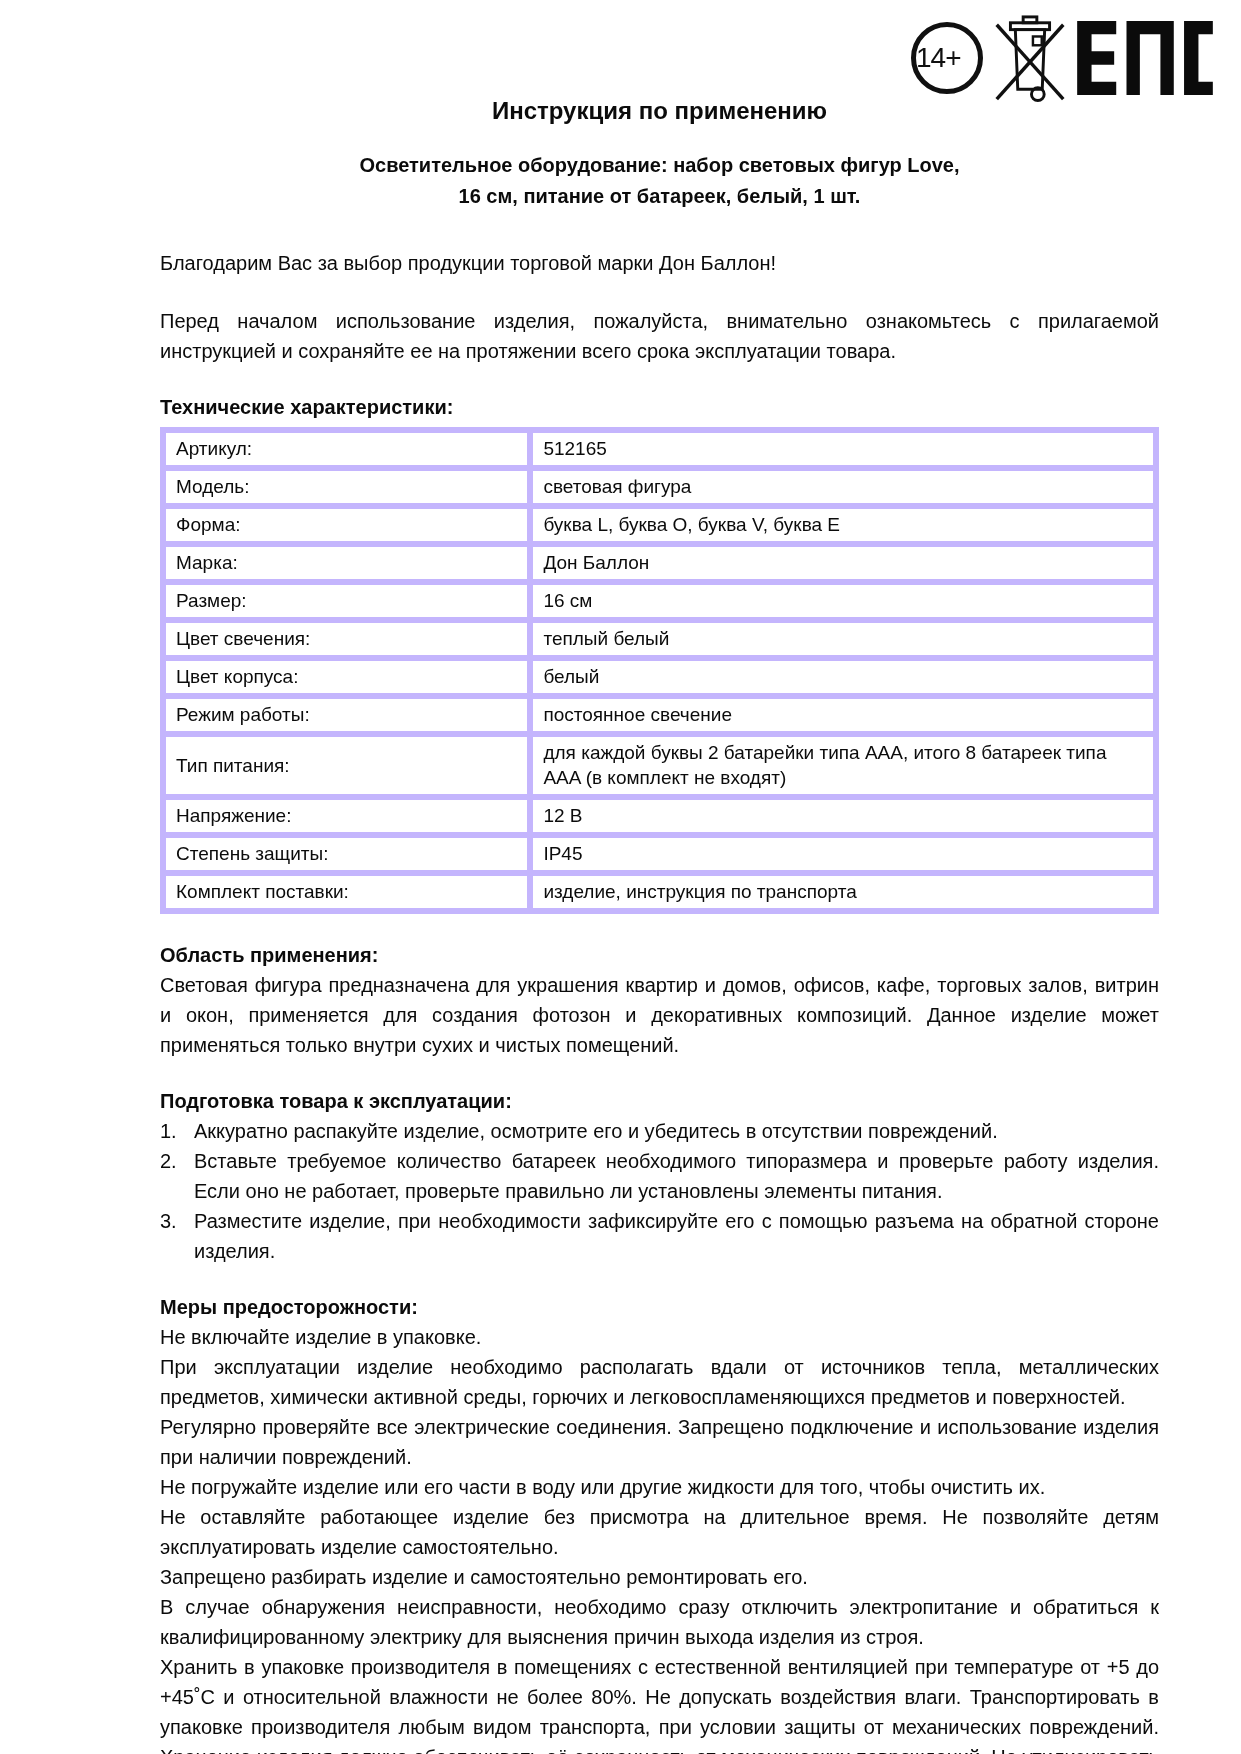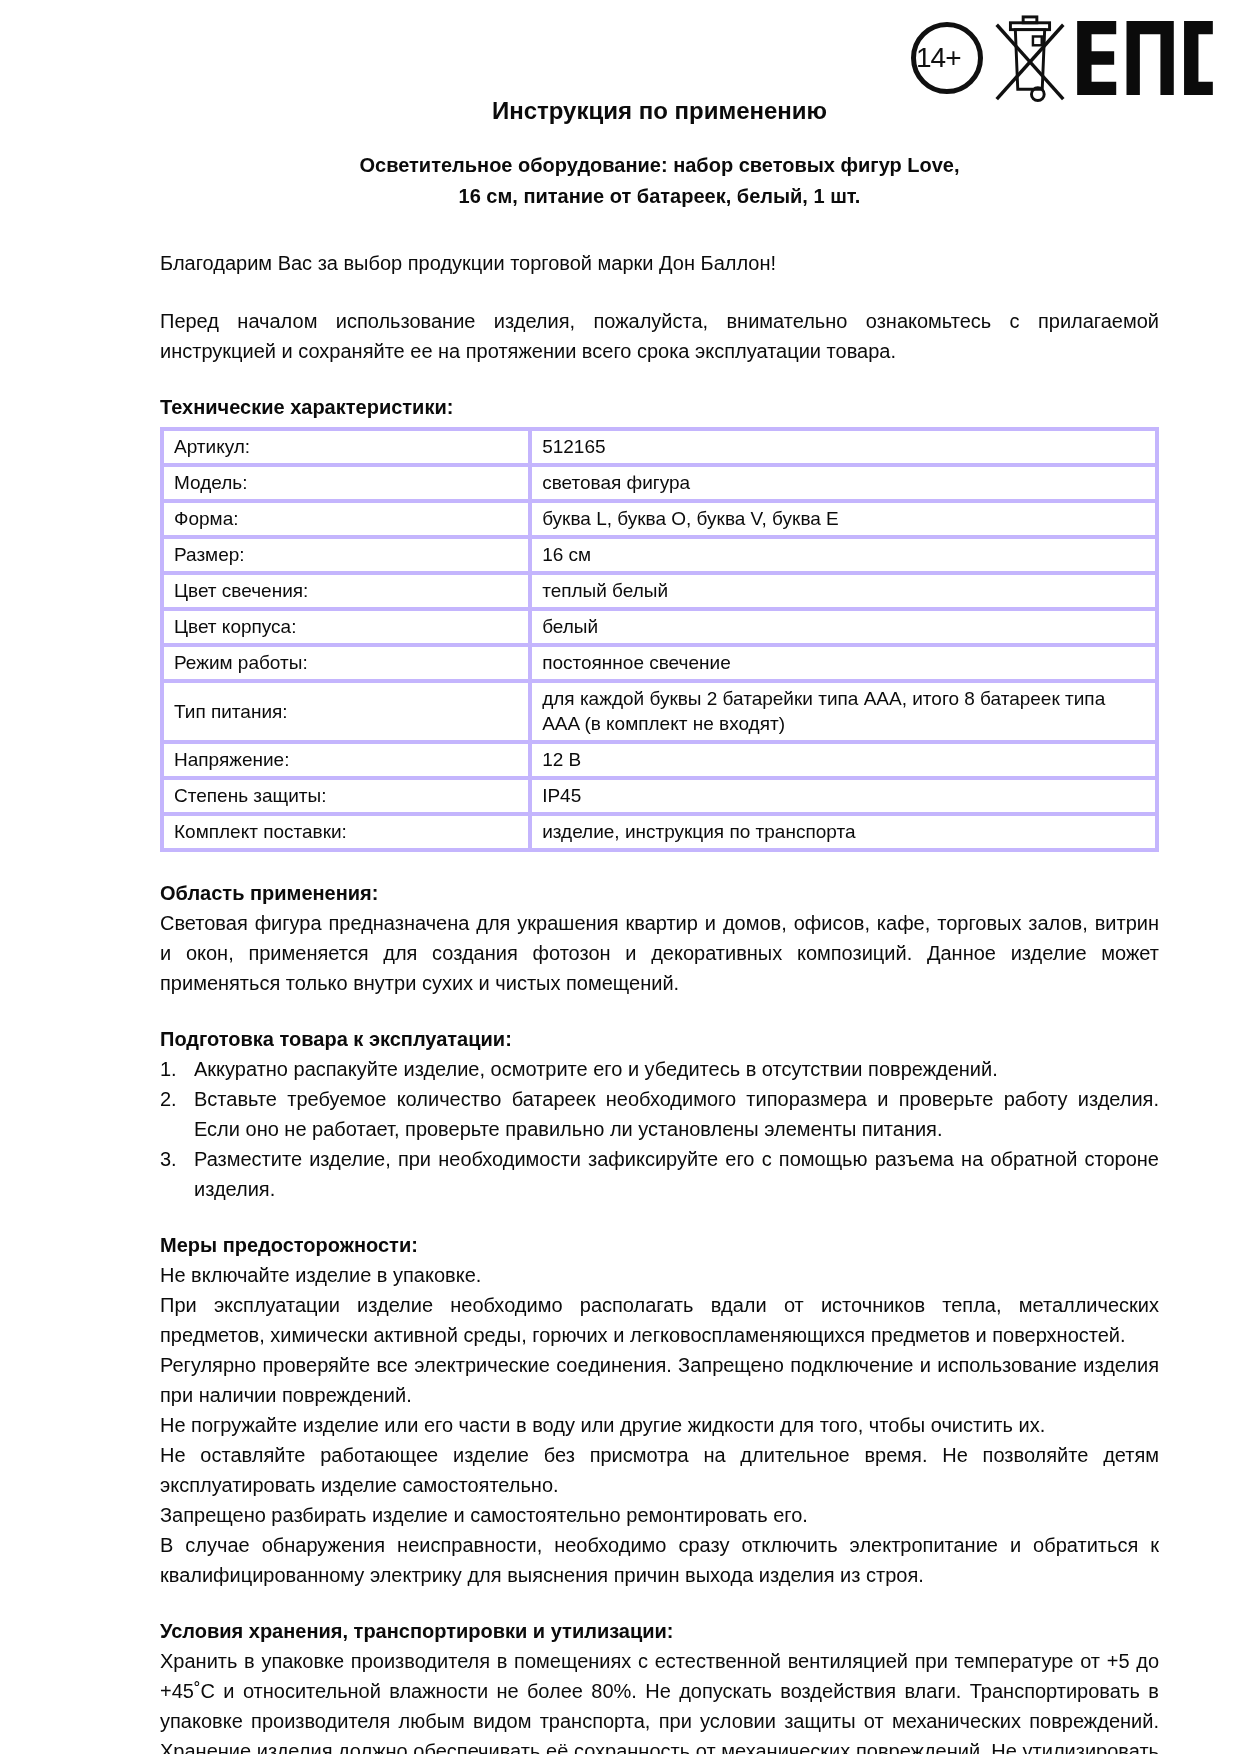--- a/index.html
+++ b/index.html
@@ -40,21 +40,21 @@
   .p-thanks { margin-top:36px; text-align:left; }
   .p-intro  { margin-top:28px; }
   .section-heading { font-weight:bold; margin-top:26px; }
   .h-specs { margin-top:26px; }
   
   table.specs {
     width:100%; border-collapse:collapse; margin-top:5px;
     font-size:19px; line-height:25px;
   }
   table.specs td {
-    border:4px solid #c4b5fd;
+    border:6px solid #c4b5fd;
     padding:3px 10px 4px 10px;
     vertical-align:middle;
   }
   td.spec-label { width:37%; }
   
   .num-item { display:flex; }
   .num-item .num { flex:none; width:34px; }
   .num-item .txt { flex:1; text-align:justify; }
   
   .safety-line { text-align:justify; }
@@ -107,20 +107,24 @@
       </tr>
       <tr>
         <td class="spec-label">Модель:</td>
         <td>световая фигура</td>
       </tr>
       <tr>
         <td class="spec-label">Форма:</td>
         <td>буква L, буква O, буква V, буква E</td>
       </tr>
       <tr>
+        <td class="spec-label">Марка:</td>
+        <td>Дон Баллон</td>
+      </tr>
+      <tr>
         <td class="spec-label">Размер:</td>
         <td>16 см</td>
       </tr>
       <tr>
         <td class="spec-label">Цвет свечения:</td>
         <td>теплый белый</td>
       </tr>
       <tr>
         <td class="spec-label">Цвет корпуса:</td>
         <td>белый</td>
@@ -171,16 +175,15 @@
   <div>
     <p class="safety-line">Не включайте изделие в упаковке.</p>
     <p class="safety-line">При эксплуатации изделие необходимо располагать вдали от источников тепла, металлических предметов, химически активной среды, горючих и легковоспламеняющихся предметов и поверхностей.</p>
     <p class="safety-line">Регулярно проверяйте все электрические соединения. Запрещено подключение и использование изделия при наличии повреждений.</p>
     <p class="safety-line">Не погружайте изделие или его части в воду или другие жидкости для того, чтобы очистить их.</p>
     <p class="safety-line">Не оставляйте работающее изделие без присмотра на длительное время. Не позволяйте детям эксплуатировать изделие самостоятельно.</p>
     <p class="safety-line">Запрещено разбирать изделие и самостоятельно ремонтировать его.</p>
     <p class="safety-line">В случае обнаружения неисправности, необходимо сразу отключить электропитание и обратиться к квалифицированному электрику для выяснения причин выхода изделия из строя.</p>
   </div>
 
-  <div class="section-heading">Условия хранения, транспортировки и утилизации:</div>
   <p class="para">Хранить в упаковке производителя в помещениях с естественной вентиляцией при температуре от +5 до +45˚С и относительной влажности не более 80%. Не допускать воздействия влаги. Транспортировать в упаковке производителя любым видом транспорта, при условии защиты от механических повреждений. Хранение изделия должно обеспечивать её сохранность от механических повреждений. Не утилизировать с бытовыми отходами. Изделие должно быть утилизировано с наименьшим вредом для окружающей среды в соответствии с правилами по утилизации отходов в Вашем регионе.</p>
 
 </div>
 
 </body></html>

